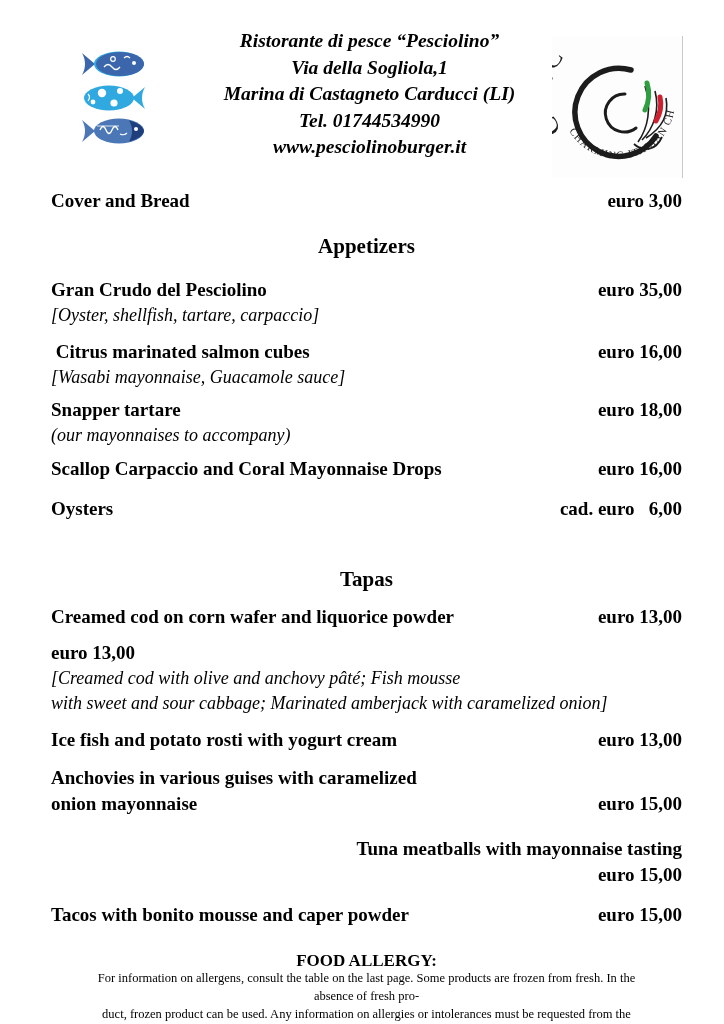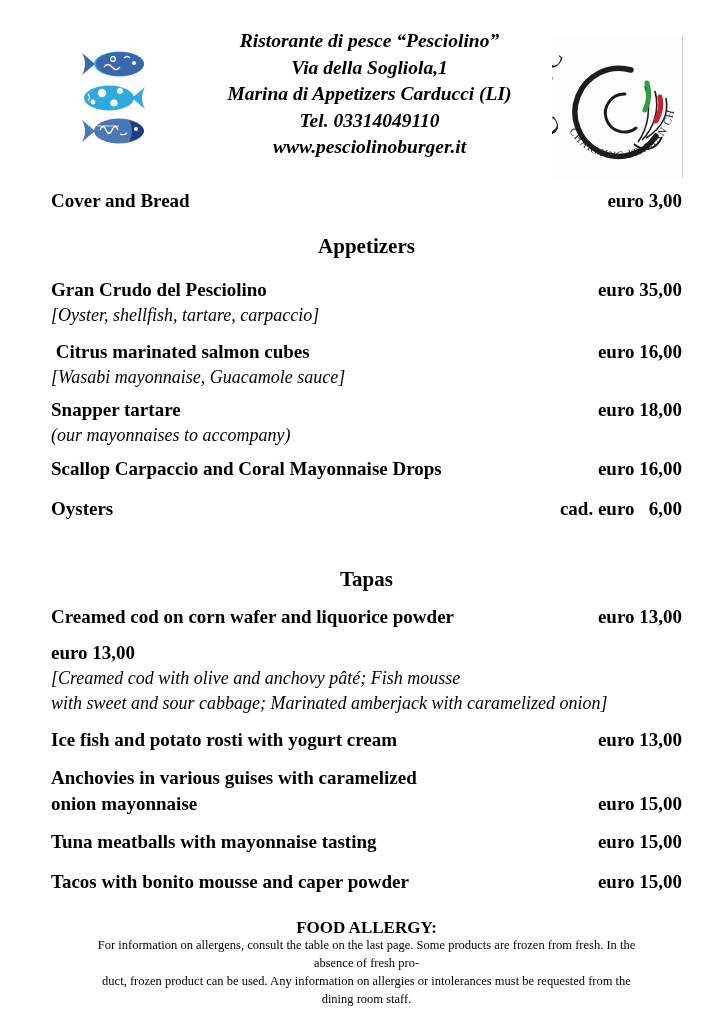--- a/index.html
+++ b/index.html
@@ -41,21 +41,21 @@
   .mt-gran    { margin-top:17px; }
   .mt-citrus  { margin-top:10px; }
   .mt-snapper { margin-top:7px; }
   .mt-scallop { margin-top:7px;gap:8px; }
   .mt-oysters { margin-top:14px; }
   .mt-tapas   { margin-top:43px; }
   .mt-creamed { margin-top:11px; }
   .mt-mini    { margin-top:10px; }
   .mt-ice     { margin-top:10px; }
   .mt-anch    { margin-top:12px; }
-  .mt-tuna    { margin-top:12px; }
+  .mt-tuna    { margin-top:19px;flex-direction:column; }
   .mt-tacos   { margin-top:14px; }
   
   .footer { margin-top:24px; text-align:center; padding:0 34px; }
   .footer-title { font-weight:bold; font-size:17px; line-height:17px; }
   .footer-line  { font-size:12.5px; line-height:18px; }
 </style>
 </head>
 <body>
 
 <div class="header">
@@ -91,22 +91,22 @@
         <path d="M38,84 q4,2 7,-1" fill="none" stroke="#ffffff" stroke-width="1.1"></path>
         <path d="M15,76 l22,0" fill="none" stroke="#ffffff" stroke-width="0.8"></path>
         <circle cx="54" cy="79" r="2" fill="#ffffff"></circle>
       </g>
     </svg>
   </div>
 
   <div class="header-text">
     <div>Ristorante di pesce “Pesciolino”</div>
     <div>Via della Sogliola,1</div>
-    <div>Marina di Appetizers Carducci (LI)</div>
-    <div>Tel. 03314049110</div>
+    <div>Marina di Castagneto Carducci (LI)</div>
+    <div>Tel. 01744534990</div>
     <div>www.pesciolinoburger.it</div>
   </div>
 
   <div class="chic-logo">
     <svg width="130" height="142" viewBox="0 0 130 142">
       <defs>
         <path id="chicArc" d="M 14,99 A 57,57 0 0 1 98,19" fill="none"></path>
         <path id="tagArc" d="M 12,84 A 57,57 0 0 0 122,76" fill="none"></path>
       </defs>
 

